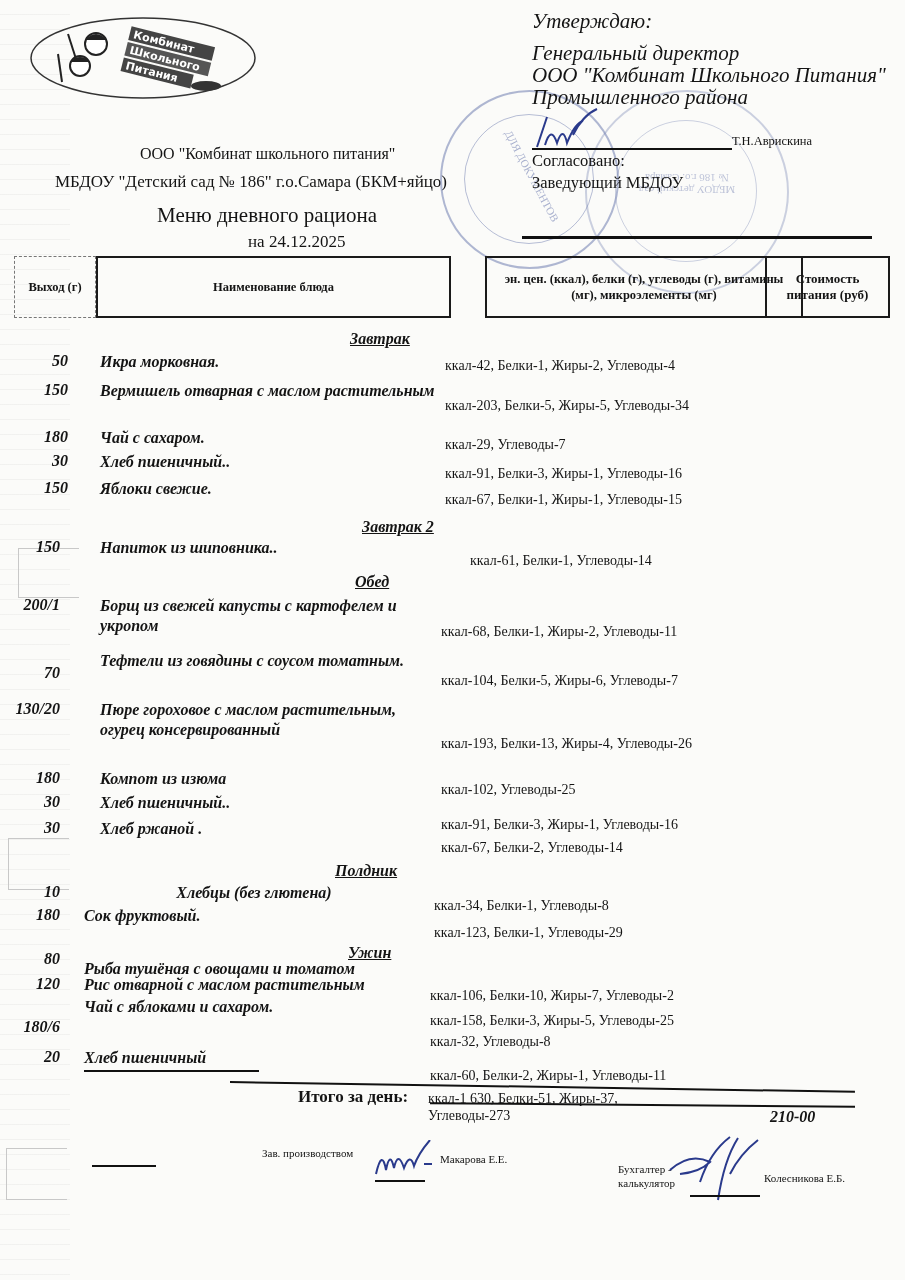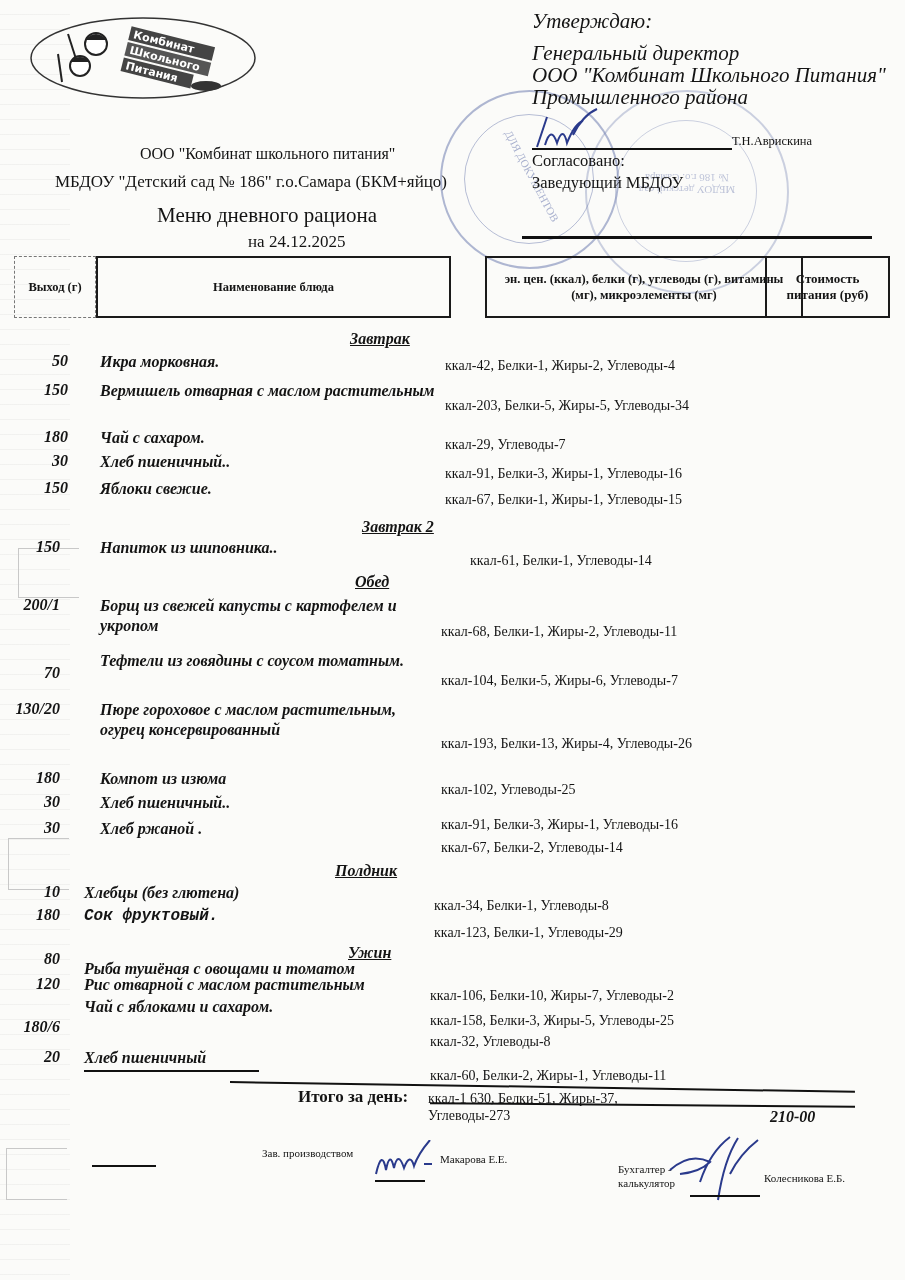--- a/index.html
+++ b/index.html
@@ -182,26 +182,26 @@
       <div class="abs nutr" style="left: 441px; top: 817px;">ккал-91, Белки-3, Жиры-1, Углеводы-16</div>
     </div>
     <div>
       <div class="abs yield" style="left: 2px; top: 819px;">30</div>
       <div class="abs dish" style="left: 100px; top: 819px; width: 335px;">Хлеб ржаной .</div>
       <div class="abs nutr" style="left: 441px; top: 840px;">ккал-67, Белки-2, Углеводы-14</div>
     </div>
     <div class="abs section" style="left: 335px; top: 862px;">Полдник</div>
     <div>
       <div class="abs yield" style="left: 2px; top: 883px;">10</div>
-      <div class="abs dish" style="left: 84px; top: 883px; width: 340px;">Хлебцы (без глютена)</div>
+      <div class="abs dish" style="left: 84px; top: 883px; width: 340px; text-align: center;">Хлебцы (без глютена)</div>
       <div class="abs nutr" style="left: 434px; top: 898px;">ккал-34, Белки-1, Углеводы-8</div>
     </div>
     <div>
       <div class="abs yield" style="left: 2px; top: 906px;">180</div>
-      <div class="abs dish" style="left: 84px; top: 906px; width: 340px; font-family: Liberation Mono, monospace;">Сок фруктовый.</div>
+      <div class="abs dish" style="left: 84px; top: 906px; width: 340px;">Сок фруктовый.</div>
       <div class="abs nutr" style="left: 434px; top: 925px;">ккал-123, Белки-1, Углеводы-29</div>
     </div>
     <div class="abs section" style="left: 348px; top: 944px;">Ужин</div>
     <div>
       <div class="abs yield" style="left: 2px; top: 950px;">80</div>
       <div class="abs dish" style="left: 84px; top: 950px; width: 340px; margin-top: 9px;">Рыба тушёная с овощами и томатом</div>
       <div class="abs nutr" style="left: 430px; top: 988px; text-align: right;">ккал-106, Белки-10, Жиры-7, Углеводы-2</div>
     </div>
     <div>
       <div class="abs yield" style="left: 2px; top: 975px;">120</div>

